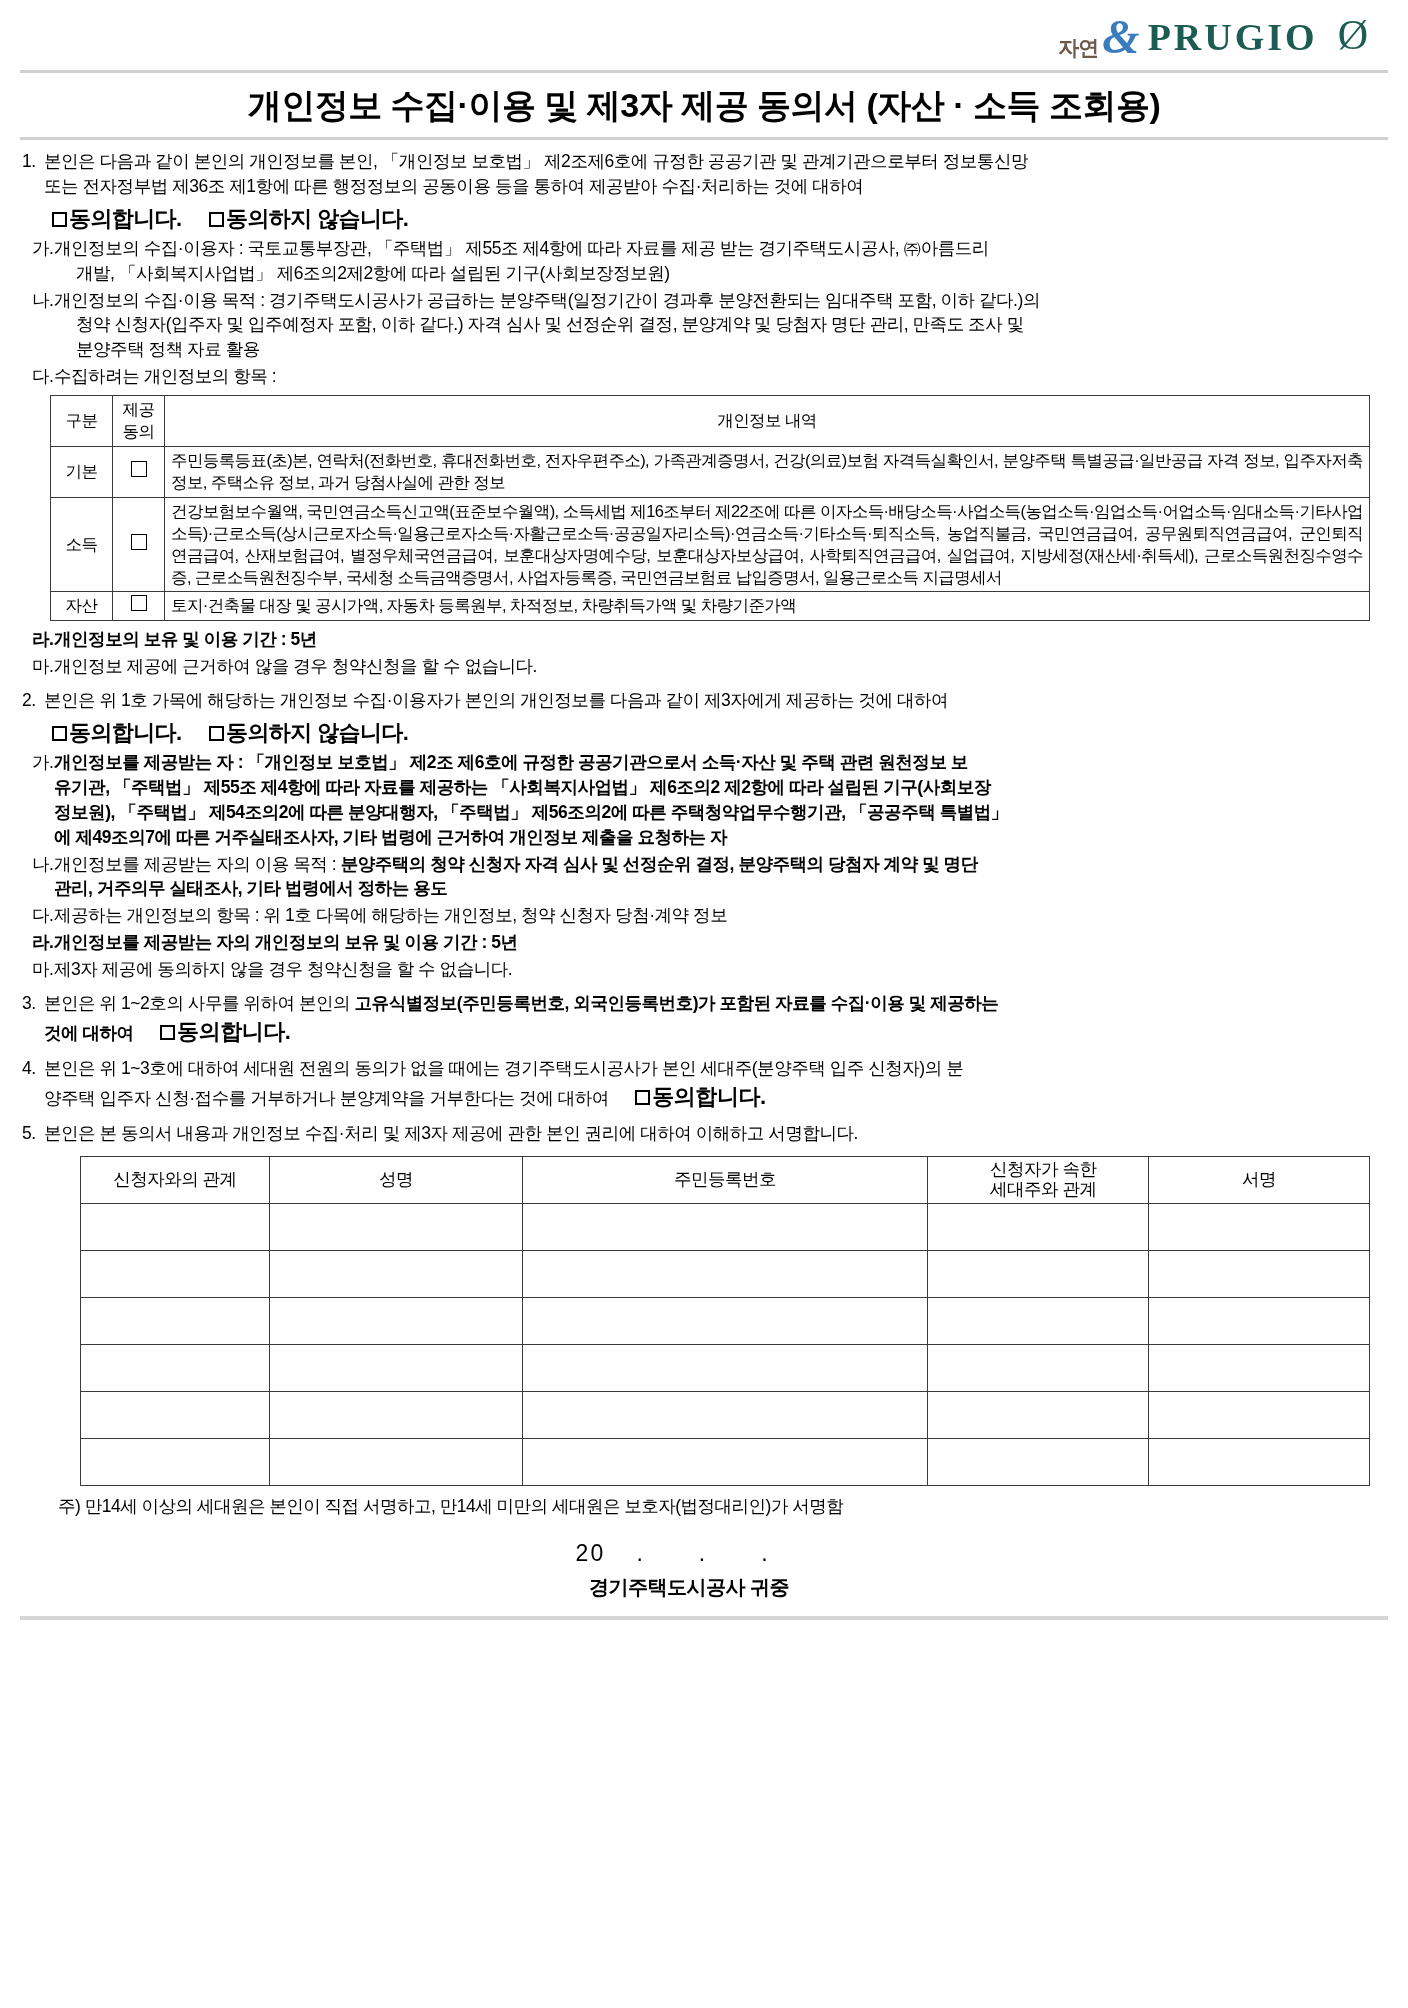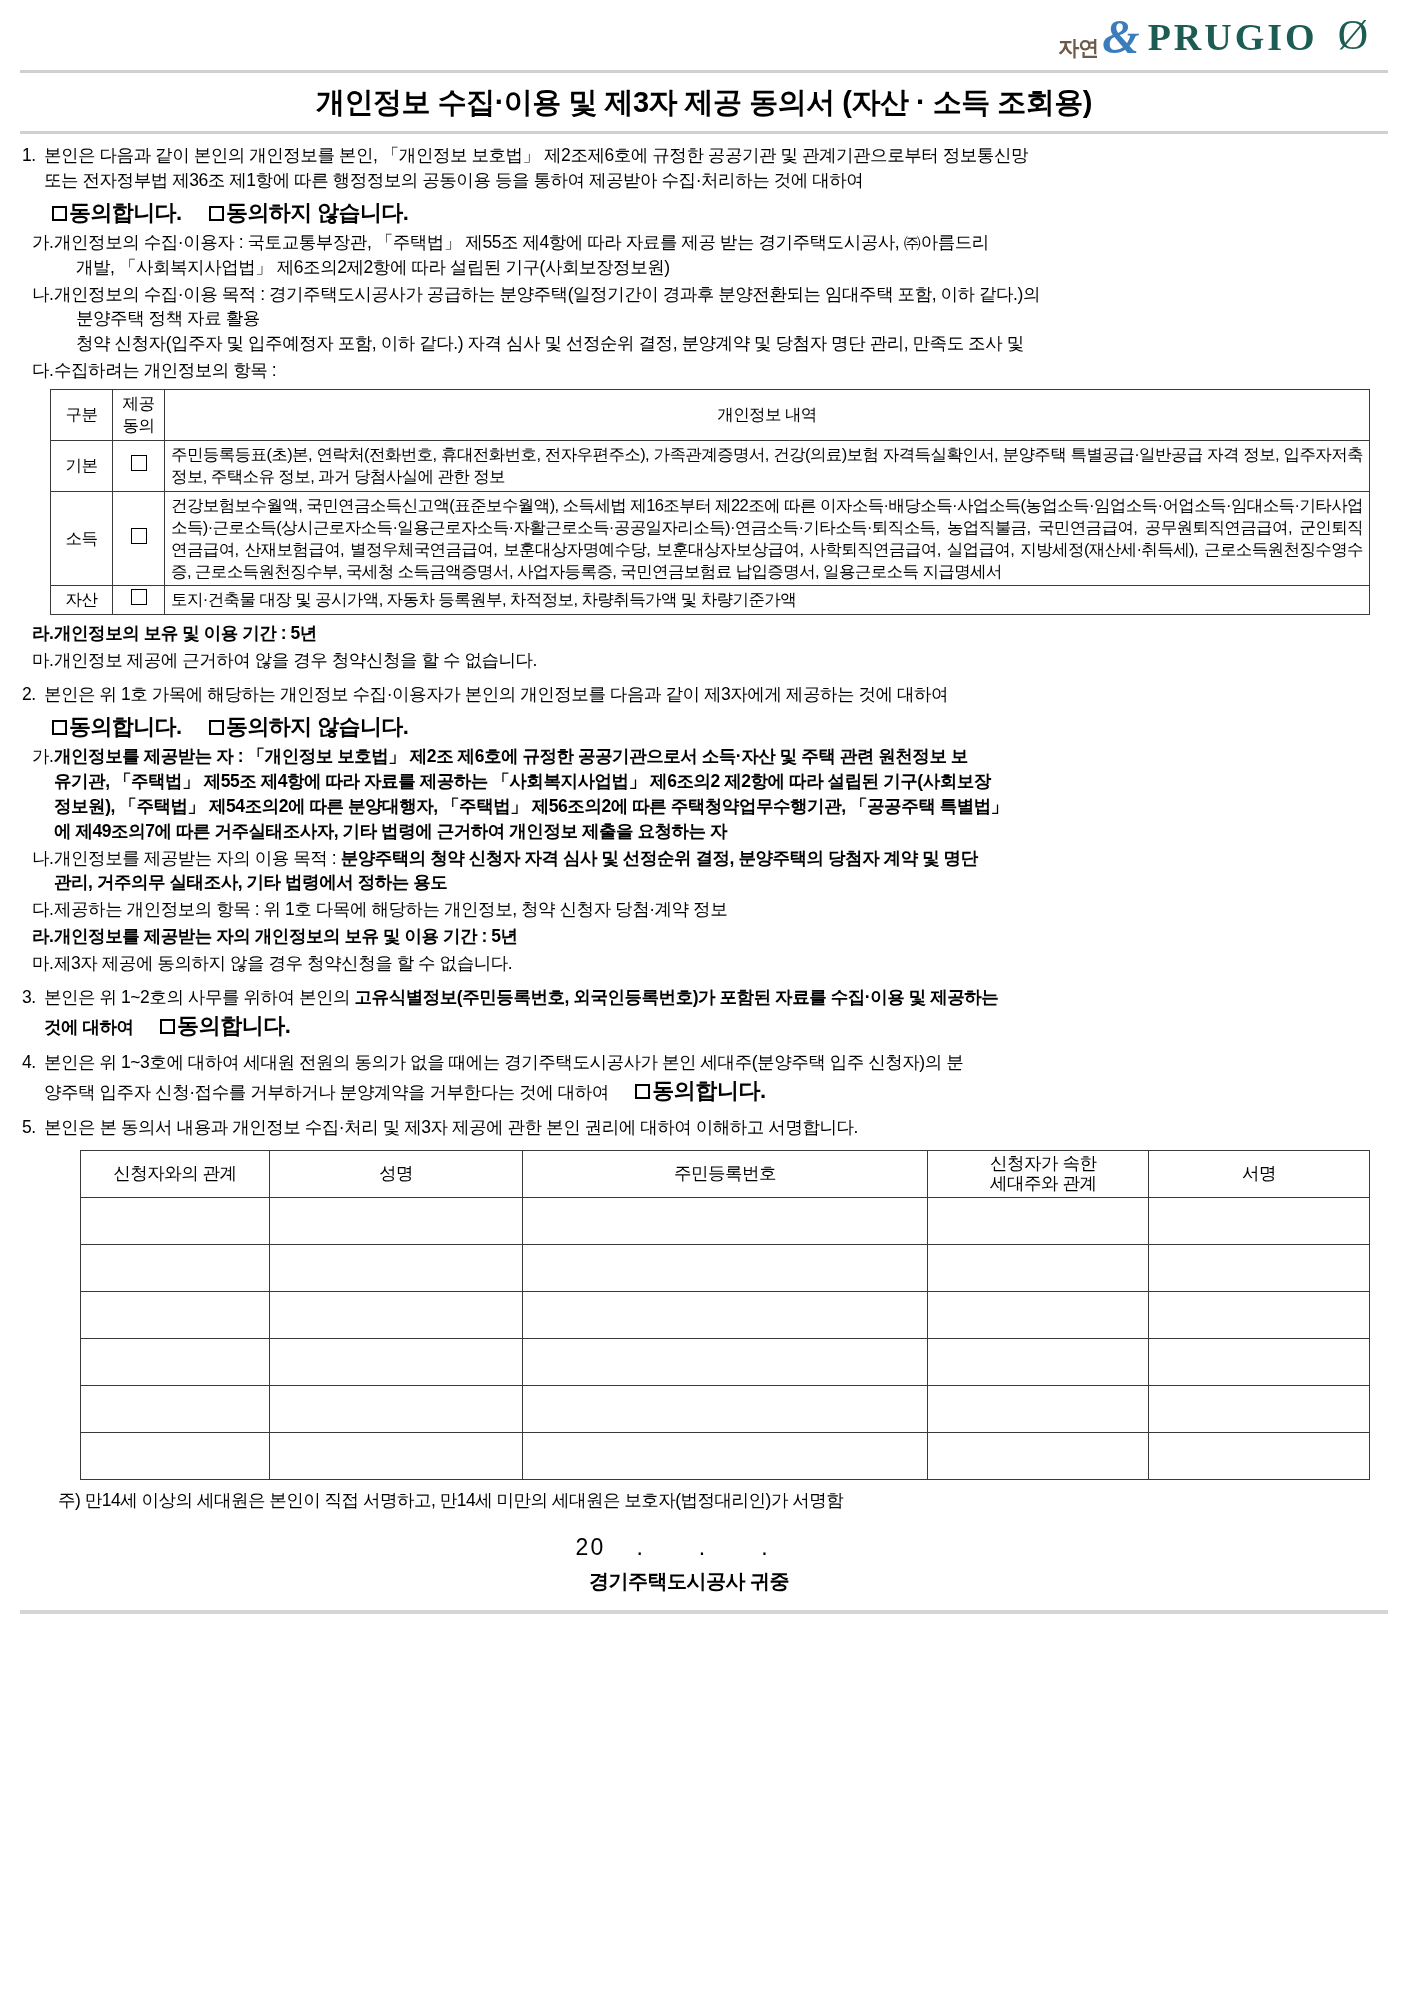--- a/index.html
+++ b/index.html
@@ -72,21 +72,21 @@
   .rule {
     height: 3px;
     background: #d0d0d0;
     width: 1368px;
     margin: 0 20px;
   }
 
   
   .title {
     text-align: center;
-    font-size: 29px;
+    font-size: 34px;
     font-weight: 700;
     letter-spacing: -0.5px;
     padding: 10px 0 8px 0;
     white-space: nowrap;
   }
 
   
   .body {
     padding: 0 22px;
     font-size: 17.5px;
@@ -246,22 +246,22 @@
         <div class="sub-body">
           <div>개인정보의 수집·이용자 : 국토교통부장관, 「주택법」 제55조 제4항에 따라 자료를 제공 받는 경기주택도시공사, ㈜아름드리</div>
           <div class="indent1">개발, 「사회복지사업법」 제6조의2제2항에 따라 설립된 기구(사회보장정보원)</div>
         </div>
       </div>
 
       <div class="sub">
         <div class="sub-mark">나.</div>
         <div class="sub-body">
           <div>개인정보의 수집·이용 목적 : 경기주택도시공사가 공급하는 분양주택(일정기간이 경과후 분양전환되는 임대주택 포함, 이하 같다.)의</div>
+          <div class="indent1">청약 신청자(입주자 및 입주예정자 포함, 이하 같다.) 자격 심사 및 선정순위 결정, 분양계약 및 당첨자 명단 관리, 만족도 조사 및</div>
           <div class="indent1">분양주택 정책 자료 활용</div>
-          <div class="indent1">청약 신청자(입주자 및 입주예정자 포함, 이하 같다.) 자격 심사 및 선정순위 결정, 분양계약 및 당첨자 명단 관리, 만족도 조사 및</div>
         </div>
       </div>
 
       <div class="sub">
         <div class="sub-mark">다.</div>
         <div class="sub-body">수집하려는 개인정보의 항목 :</div>
       </div>
     </div>
 
     <table class="info-table">

